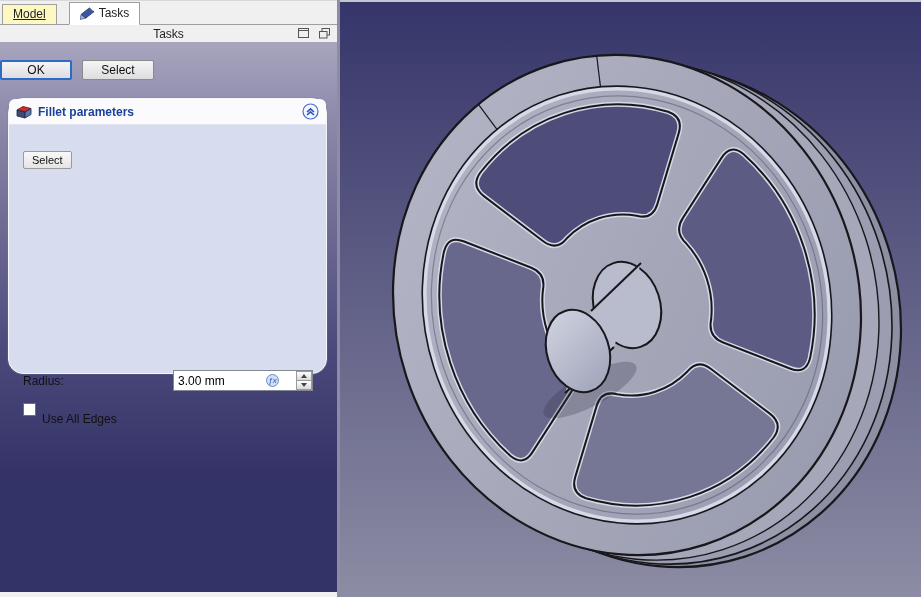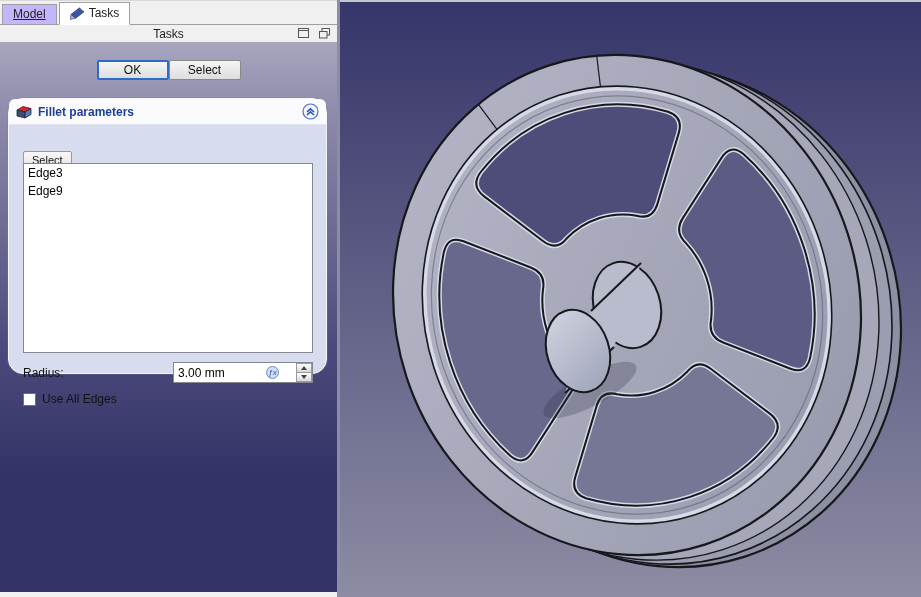--- a/index.html
+++ b/index.html
@@ -10,40 +10,40 @@
   
   #left-col { position:relative; width:337px; height:597px; background:#f0f0f0;
     display:flex; flex-direction:column; border-top:1px solid #d8d8d8; }
   #divider { width:3px; height:597px; background:#8e8ca4; }
 
   
   .tab-strip { height:24px; background:#f0f0f0; display:flex; align-items:flex-end;
     border-bottom:1px solid #9f9f9f; padding-left:2px; }
   .tab { display:flex; align-items:center; gap:4px; font-size:12px; color:#222;
     border:1px solid #9f9f9f; padding:2px 10px 3px 10px; cursor:default; }
-  .tab.inactive { background:#c4b5fd; height:20px; border-bottom:none; margin-right:2px;text-decoration:underline; }
+  .tab.inactive { background:#fef9c3; height:20px; border-bottom:none; margin-right:12px;text-decoration:underline; }
   .tab.active { background:#ffffff; height:23px; border-bottom:1px solid #ffffff;
     margin-bottom:-1px; }
   .tab .ticon { width:15px; height:13px; display:inline-block; }
 
   
   .dock-title { height:17px; background:#f0f0f0; position:relative;
     display:flex; align-items:center; justify-content:center;
     font-size:12px; color:#222; }
   .dock-btns { position:absolute; right:6px; top:2px; display:flex; gap:8px; }
   .dock-btn { width:13px; height:12px; display:inline-block; }
 
   
   .task-area { position:relative; flex:1;
     background:linear-gradient(180deg,#a8a5bf 0%, #8a87a8 15%, #4c4a7c 55%, #343367 78%, #343367 100%); }
   .status-strip { position:absolute; left:0; bottom:0; width:100%; height:5px; background:#f0f0f0; }
 
   
   .btn-row { position:absolute; top:18px; left:0; width:100%; display:flex;
-    justify-content:center; }
+    gap:10px; }
   .qbtn { font-size:12px; color:#111; padding:2px 0; width:72px; text-align:center;
     background:linear-gradient(180deg,#f5f5f5,#dddde0); border:1px solid #8a8a8a;
     border-radius:2px; cursor:default; }
   .qbtn.focused { border:2px solid #2b6cc8; padding:1px 0; }
 
   
   .fillet-box { position:absolute; left:8px; top:56px; width:319px; height:276px;
     background:#d8dcef; border:1px solid #f5f5fa; border-radius:15px;
     box-shadow:0 0 0 1px rgba(120,120,150,.25); }
   .fillet-header { height:26px; background:#fbfbfd; border-bottom:1px solid #e2e4f0;
@@ -53,40 +53,40 @@
   .collapse-btn { width:17px; height:17px; cursor:default; }
 
   .fillet-body { position:relative; width:100%; height:293px; font-size:12px; color:#111; }
   .select-btn { position:absolute; left:14px; top:26px; font-size:11px; color:#111;
     padding:2px 8px; background:linear-gradient(180deg,#f8f8f8,#e4e4e6);
     border:1px solid #9a9a9a; border-radius:2px; }
   .edge-list { position:absolute; left:14px; top:38px; width:290px; height:190px;
     background:#ffffff; border:1px solid #828790; overflow:hidden; }
   .edge-item { padding:1px 4px; line-height:16px; font-size:12px; color:#000; }
 
-  .radius-row { position:absolute; left:14px; top:237px; width:290px; height:21px; }
+  .radius-row { position:absolute; left:14px; top:245px; width:290px; height:21px; }
   .radius-label { position:absolute; left:0; top:4px; font-size:12px; }
   .radius-input { position:absolute; right:0; top:0; width:140px; height:21px;
     background:#ffffff; border:1px solid #828790; display:flex; align-items:center; }
   .radius-value { flex:1; padding-left:4px; font-size:12px; color:#000; }
   .expr-icon { width:13px; height:13px; border-radius:50%; background:#cfe0f4;
     border:1px solid #6f8cc4; color:#2a52c8; font-size:8px; line-height:11px;
     text-align:center; margin-right:17px; font-style:italic; }
   .spinner { width:16px; height:19px; display:flex; flex-direction:column; }
   .spin-btn { flex:1; background:linear-gradient(180deg,#fdfdfd,#d9d9dc);
     border:1px solid #9a9a9a; display:flex; align-items:center; justify-content:center; }
   .spin-btn + .spin-btn { border-top:none; }
   .arrow-up { width:0; height:0; border-left:3px solid transparent;
     border-right:3px solid transparent; border-bottom:4px solid #444; }
   .arrow-down { width:0; height:0; border-left:3px solid transparent;
     border-right:3px solid transparent; border-top:4px solid #444; }
 
   .check-row { position:absolute; left:14px; top:267px; display:flex; align-items:center; gap:6px; }
   .checkbox { width:13px; height:13px; background:#fff; border:1px solid #707070; }
-  .check-label { font-size:12px; color:#111; }
+  .check-label { font-size:12px; color:#111;margin-top:20px; }
 
   
   #viewport { position:relative; width:581px; height:597px; border-top:2px solid #c4c4cc; }
   #wheel-svg { display:block; width:581px; height:595px; }
 </style>
 </head>
 <body>
 
 <div id="app">
 
@@ -148,24 +148,20 @@
               <circle cx="8.5" cy="8.5" r="7.5" fill="#f4f6fc" stroke="#4a6bd0" stroke-width="1.2"></circle>
               <polyline points="5,9 8.5,5.8 12,9" fill="none" stroke="#2a52c8" stroke-width="1.6"></polyline>
               <polyline points="5,12 8.5,8.8 12,12" fill="none" stroke="#2a52c8" stroke-width="1.6"></polyline>
             </svg>
           </span>
         </div>
 
         <div class="fillet-body">
           <div class="select-btn">Select</div>
 
-          <div class="edge-list">
-            <div class="edge-item">Edge3</div>
-            <div class="edge-item">Edge9</div>
-          </div>
 
           <div class="radius-row">
             <span class="radius-label">Radius:</span>
             <div class="radius-input">
               <span class="radius-value">3.00 mm</span>
               <span class="expr-icon">ƒx</span>
               <span class="spinner">
                 <span class="spin-btn">
                     <span class="arrow-up"></span>
                   </span>

